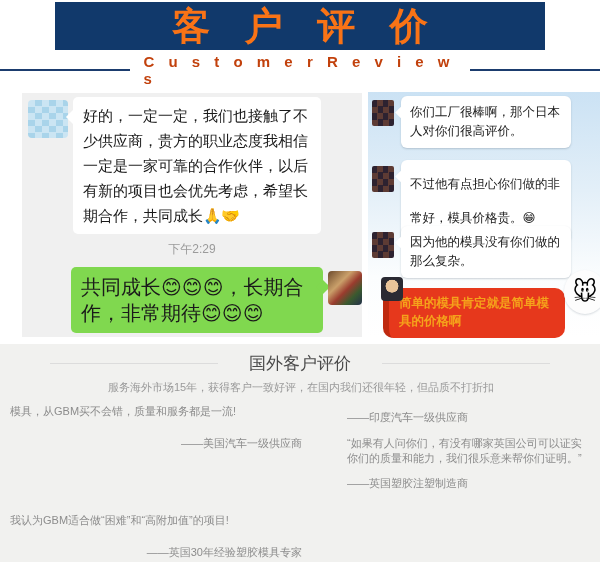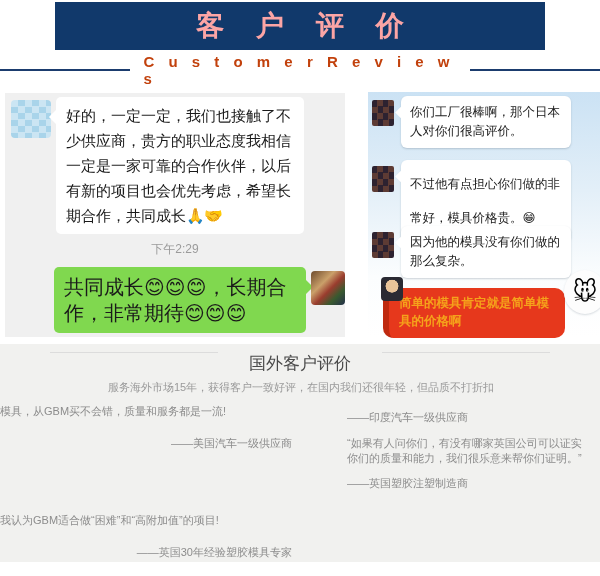--- a/index.html
+++ b/index.html
@@ -3,30 +3,30 @@
 <meta charset="utf-8">
 <style>
   * { margin:0; padding:0; box-sizing:border-box; }
   html,body { background:#fff; }
   body { font-family:"Liberation Sans","DejaVu Sans",sans-serif; }
   .page { position:relative; width:600px; height:576px; background:#fff; overflow:hidden; }
 
   
   .banner { position:absolute; left:55px; top:2px; width:490px; height:48px;
             background:#11396b; display:flex; align-items:center; justify-content:center; }
-  .banner-title { color:#fca5a5; font-size:28px; font-weight:bold; letter-spacing:12px; padding-left:12px; }
+  .banner-title { color:#f97316; font-size:38px; font-weight:bold; letter-spacing:12px; padding-left:12px; }
   .sub-row { position:absolute; left:0; top:58px; width:600px; height:24px;
              display:flex; align-items:center; justify-content:center; gap:14px; }
   .hline { width:138px; height:2px; background:#1b3c6e; }
   .sub-text { color:#c2410c; font-size:15px; font-weight:bold; letter-spacing:5px; }
 
   
   .chats { position:absolute; left:0; top:90px; width:600px; height:252px; }
 
-  .chat-left { position:absolute; left:5px; top:3px; width:340px; height:244px;
+  .chat-left { position:absolute; left:22px; top:3px; width:340px; height:244px;
                background:#f0f0f0; }
   .av { position:absolute; border-radius:4px; }
   .av-blue { left:6px; top:7px; width:40px; height:38px;
              background:repeating-conic-gradient(#a9d4ea 0% 25%, #cbe5f3 0% 50%);
              background-size:14px 13px; }
   .bubble-in { position:absolute; left:51px; top:4px; width:248px; background:#fff;
                border-radius:5px; padding:6px 10px; font-size:15px; line-height:25px;
                color:#1a1a1a; }
   .tail-l { position:absolute; left:-5px; top:15px; width:10px; height:10px;
             background:#fff; transform:rotate(45deg); }
@@ -61,27 +61,27 @@
                 font-size:12.5px; line-height:18px; color:#f5a21b; font-weight:bold; }
   .mini-av { position:absolute; left:-8px; top:-11px; width:22px; height:24px; border-radius:4px;
              background:radial-gradient(circle at 50% 38%, #e8c49a 0 34%, #2a2a33 36% 100%); }
   .sticker { position:absolute; left:196px; top:178px; width:42px; height:44px;
              background:#fdfdfd; border-radius:50%; display:flex; align-items:center;
              justify-content:center; font-size:24px; box-shadow:0 1px 2px rgba(60,80,100,.2); }
 
   
   .reviews { position:absolute; left:0; top:344px; width:600px; height:218px; background:#f1f1ef; }
   .rev-title-row { position:absolute; left:0; top:8px; width:100%; display:flex;
-                   justify-content:center; gap:31px; }
+                   align-items:center; justify-content:center; gap:31px; }
   .rev-line { width:168px; height:1px; background:#dcdcdc; }
   .rev-title { font-size:17px; color:#4a4a4a; }
   .rev-subtitle { position:absolute; left:1px; top:36px; width:100%; text-align:center;
                   font-size:11px; color:#9a9a9a; }
   .col { position:absolute; font-size:11px; color:#8c8c8c; line-height:15.5px; }
-  .col-left { left:0; top:60px; width:292px; }
+  .col-left { left:10px; top:60px; width:292px; }
   .col-right { left:347px; top:56px; width:238px; }
   .src { color:#8c8c8c; }
   .mt16 { margin-top:16px;text-align:right; } .mt62 { margin-top:62px; }
   .mt10 { margin-top:10px; } .mt9 { margin-top:9px; }
 </style>
 </head>
 <body>
 
 <div class="page">
 

